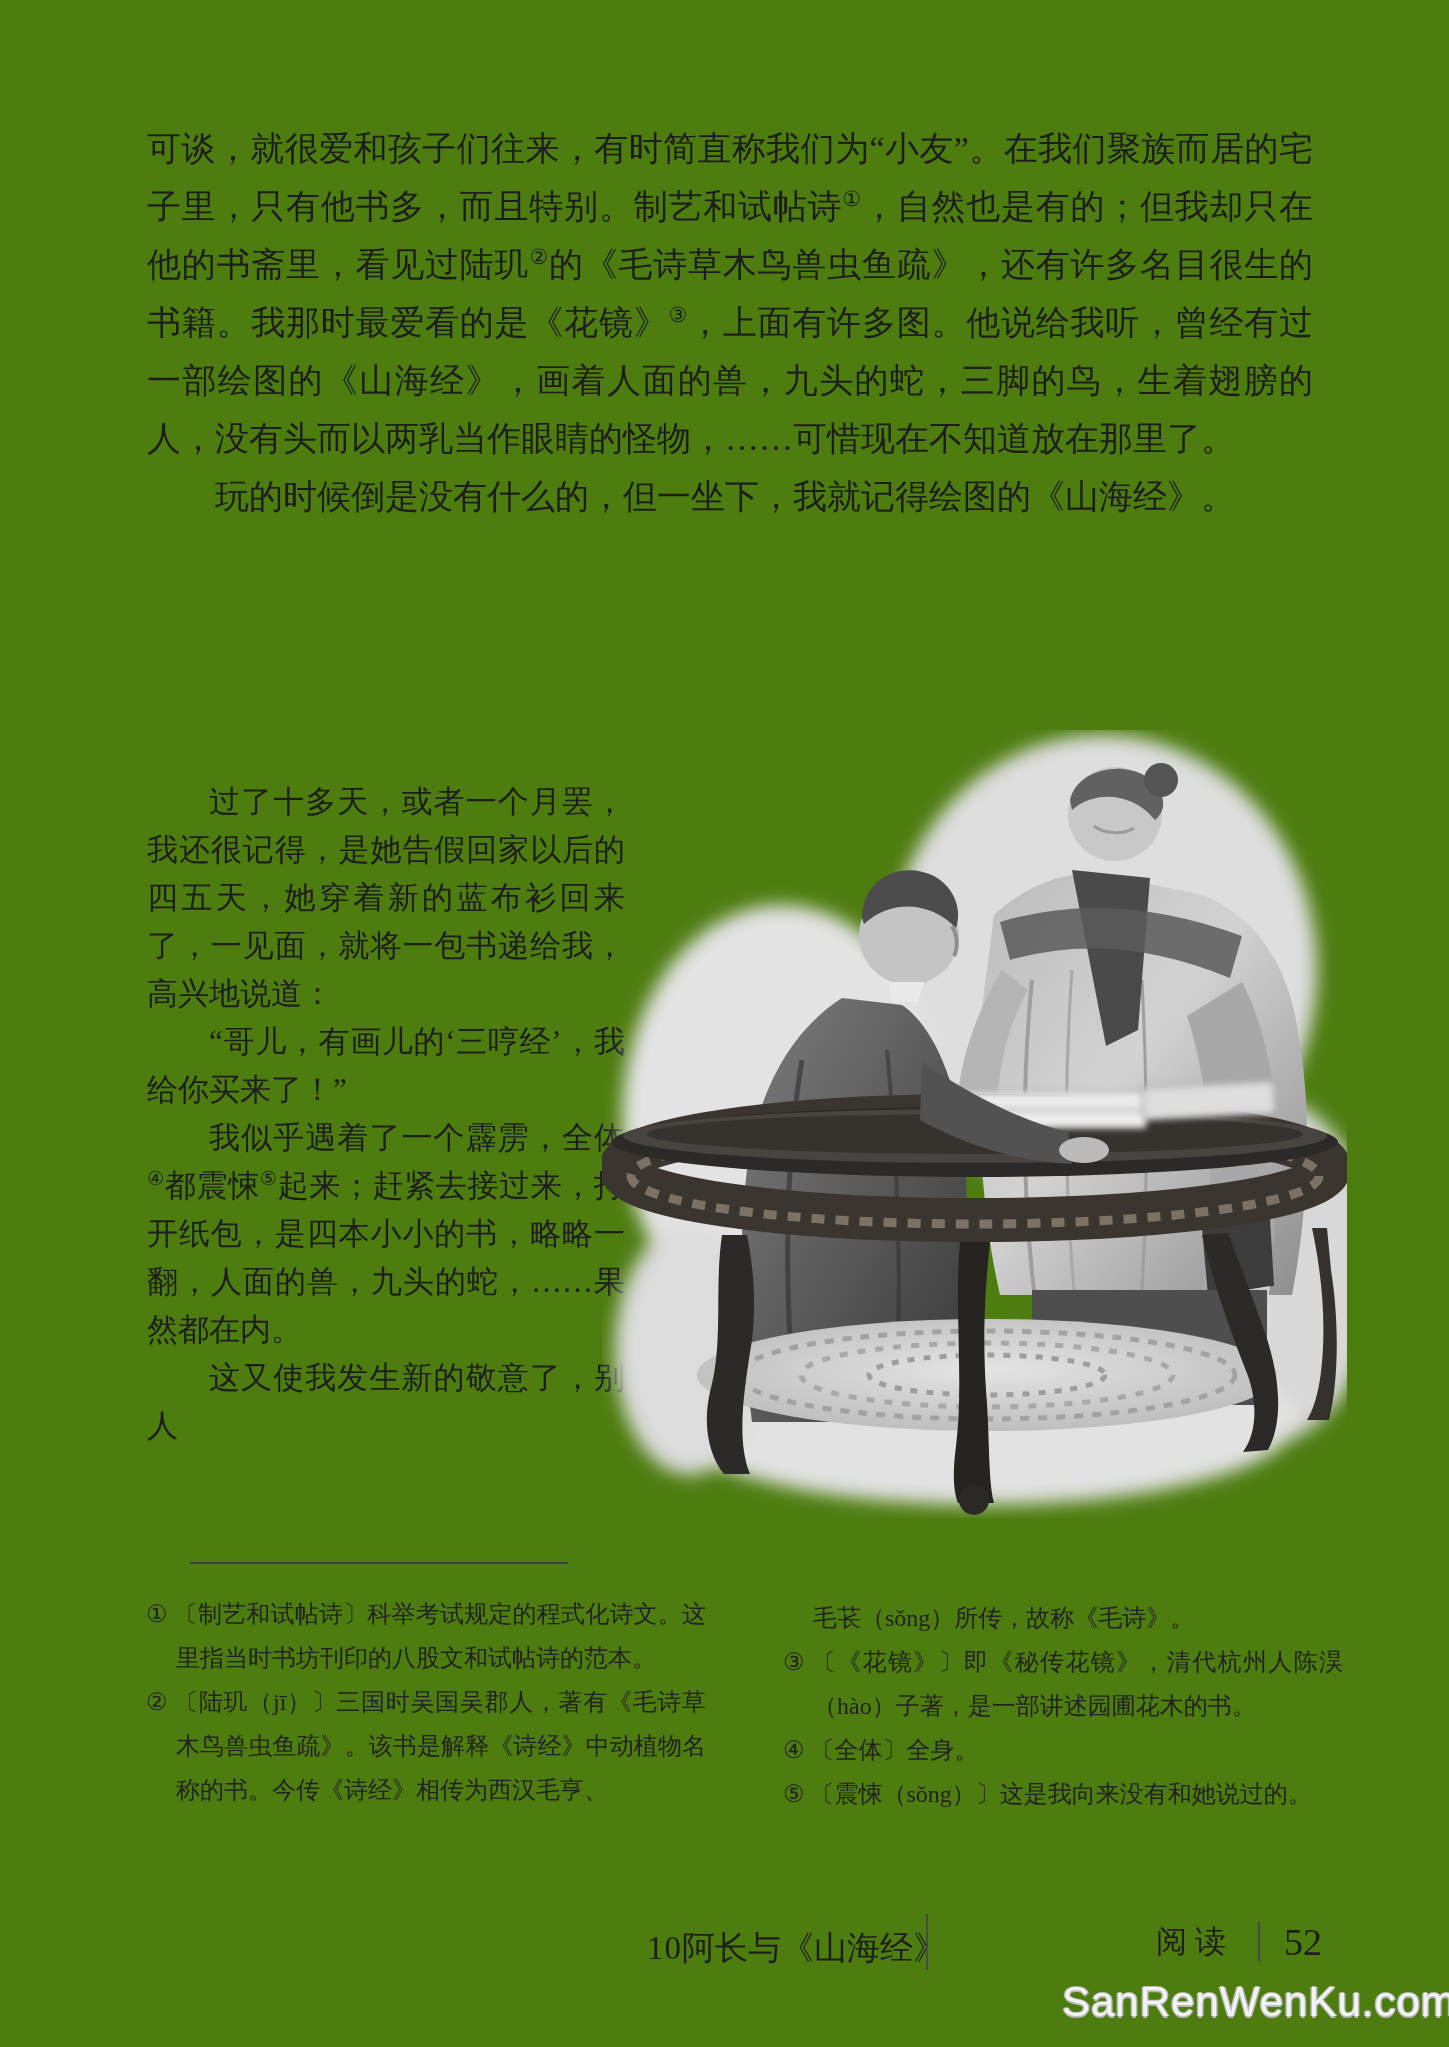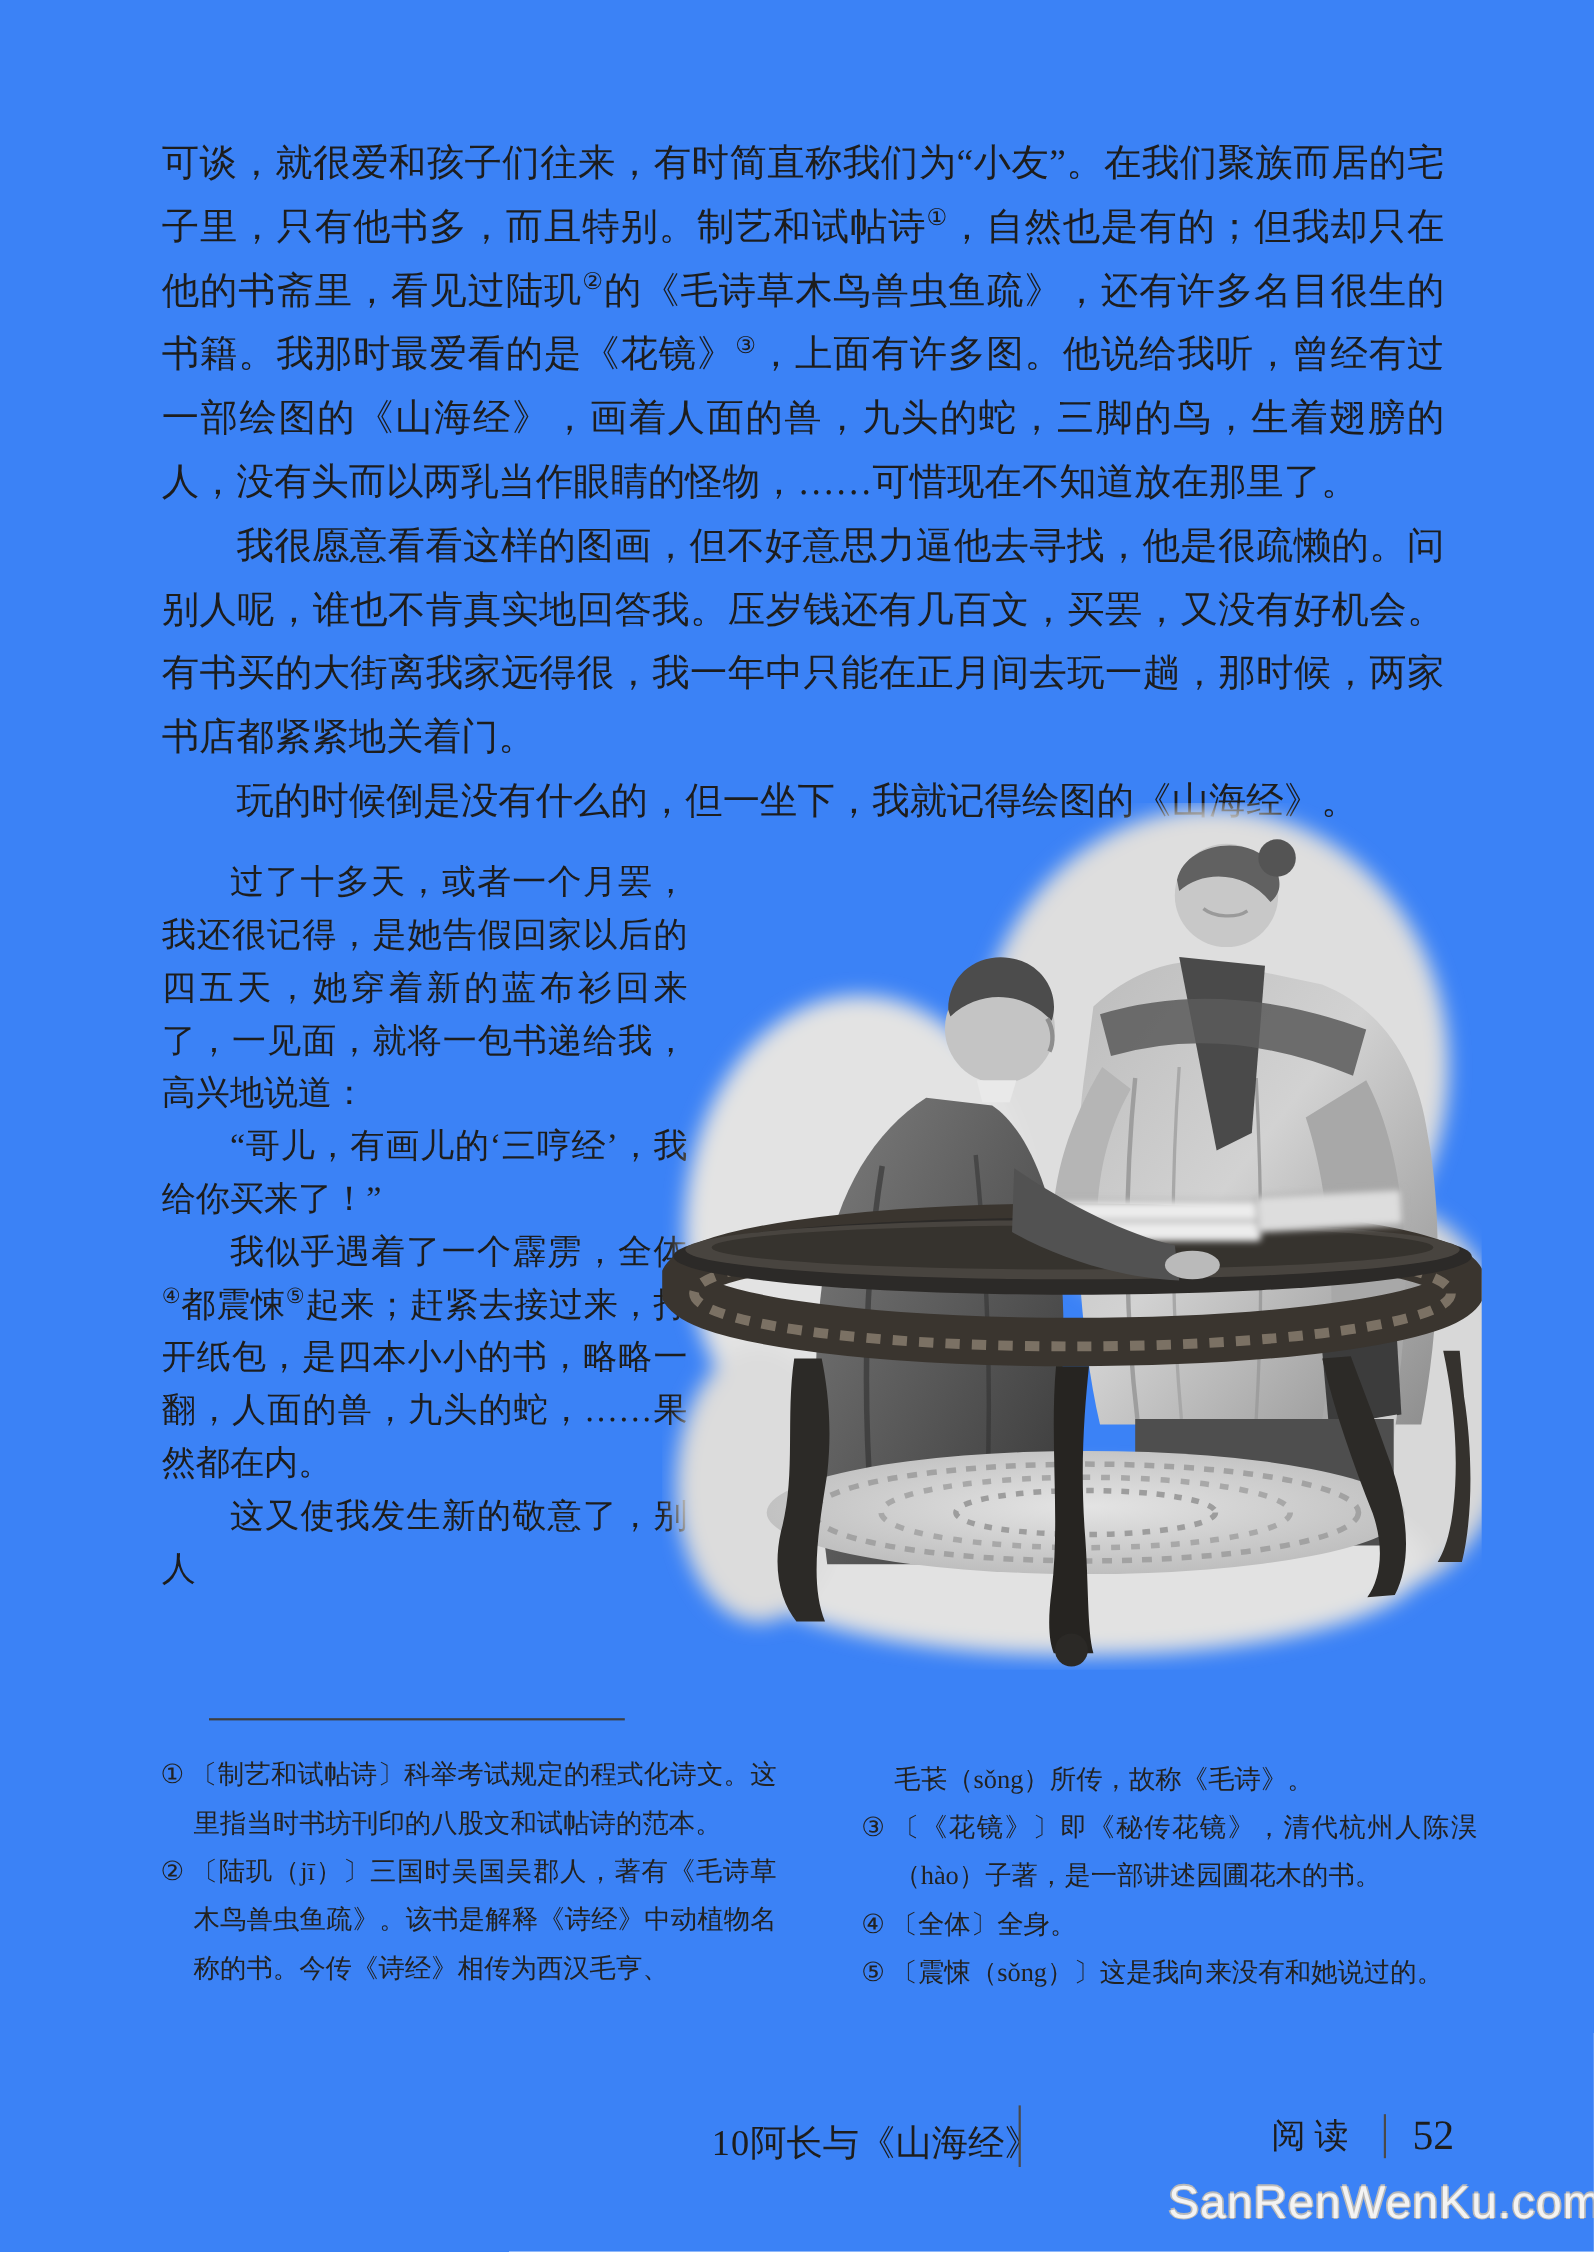--- a/index.html
+++ b/index.html
@@ -1,17 +1,17 @@
 <!DOCTYPE html>
 <html><head>
 <meta charset="utf-8">
 <style>
   html,body{margin:0;padding:0;background:#ffffff;}
   .page{
-    position:relative; width:1449px; height:2047px; background:#3b82f6;
+    position:relative; width:1449px; height:2047px; background:#4d7c0f;
     overflow:hidden; color:#1d1d1d;
     font-family:"Liberation Serif","DejaVu Serif",serif;
   }
   
   .body-top{
     position:absolute; left:147px; top:120px; width:1166px;
     font-size:34px; line-height:58px; text-align:justify; text-justify:inter-ideograph;
   }
   .para{margin:0; text-indent:68px;}
   .para.no-indent{text-indent:0;}
@@ -50,21 +50,20 @@
     text-shadow:1.5px 0 #b9b9b9,-1.5px 0 #b9b9b9,0 1.5px #b9b9b9,0 -1.5px #b9b9b9;
   }
 </style>
 </head>
 <body>
 
 <div class="page">
 
   <section class="body-top">
     <p class="para no-indent"><span>可谈，就很爱和孩子们往来，有时简直称我们为“小友”。在我们聚族而居的宅子里，只有他书多，而且特别。制艺和试帖诗</span><sup class="fnref">①</sup><span>，自然也是有的；但我却只在他的书斋里，看见过陆玑</span><sup class="fnref">②</sup><span>的《毛诗草木鸟兽虫鱼疏》，还有许多名目很生的书籍。我那时最爱看的是《花镜》</span><sup class="fnref">③</sup><span>，上面有许多图。他说给我听，曾经有过一部绘图的《山海经》，画着人面的兽，九头的蛇，三脚的鸟，生着翅膀的人，没有头而以两乳当作眼睛的怪物，……可惜现在不知道放在那里了。</span></p>
-    <p class="para">我很愿意看看这样的图画，但不好意思力逼他去寻找，他是很疏懒的。问别人呢，谁也不肯真实地回答我。压岁钱还有几百文，买罢，又没有好机会。有书买的大街离我家远得很，我一年中只能在正月间去玩一趟，那时候，两家书店都紧紧地关着门。</p>
     <p class="para">玩的时候倒是没有什么的，但一坐下，我就记得绘图的《山海经》。</p>
   </section>
 
   <section class="body-narrow">
     <p class="para">过了十多天，或者一个月罢，我还很记得，是她告假回家以后的四五天，她穿着新的蓝布衫回来了，一见面，就将一包书递给我，高兴地说道：</p>
     <p class="para">“哥儿，有画儿的‘三哼经’，我给你买来了！”</p>
     <p class="para"><span>我似乎遇着了一个霹雳，全体</span><sup class="fnref">④</sup><span>都震悚</span><sup class="fnref">⑤</sup><span>起来；赶紧去接过来，打开纸包，是四本小小的书，略略一翻，人面的兽，九头的蛇，……果然都在内。</span></p>
     <p class="para">这又使我发生新的敬意了，别人</p>
   </section>
 

